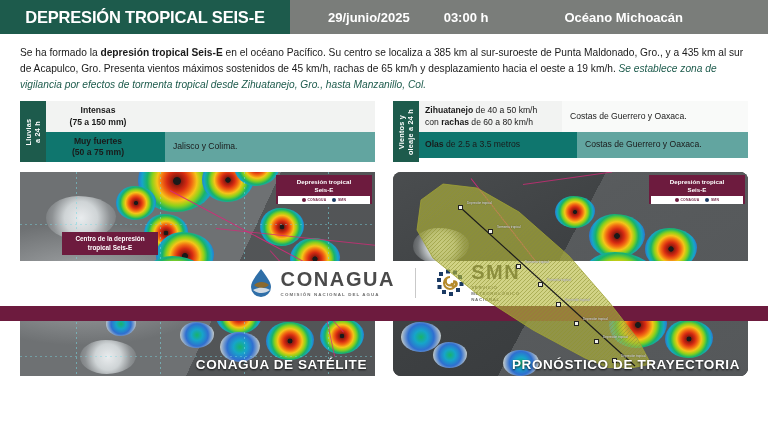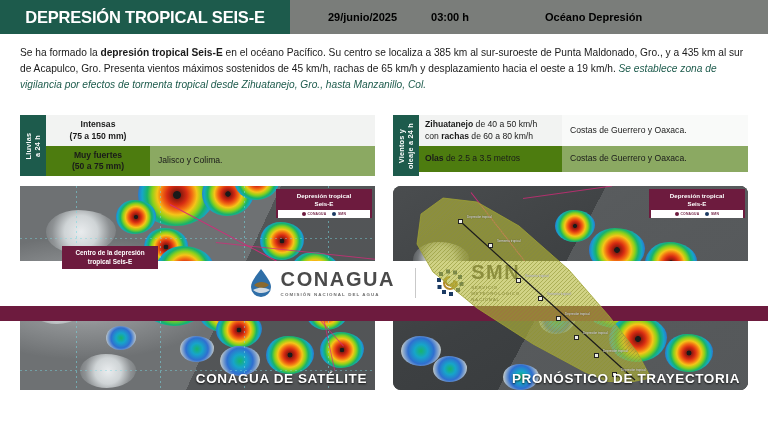--- a/index.html
+++ b/index.html
@@ -33,24 +33,24 @@
     align-items: center;
     justify-content: center;
     font-size: 16.5px;
     font-weight: bold;
     letter-spacing: -0.2px;
     white-space: nowrap;
   }
   .header-meta-box {
     flex: 1;
     background: #7a7d7a;
-    color: #000000;
+    color: #ffffff;
     display: flex;
     align-items: center;
-    font-size: 11px;
+    font-size: 13px;
     font-weight: bold;
     padding-left: 38px;
     gap: 34px;
   }
   .header-meta-box .ocean { margin-left: 42px; }
 
   
   .intro {
     padding: 11px 20px 0 20px;
     font-size: 10.2px;
@@ -60,21 +60,21 @@
   }
   .intro b { font-weight: bold; }
   .intro .watch {
     font-style: italic;
     color: #1d5b4c;
   }
 
   
   .tables {
     display: flex;
-    margin-top: 23px;
+    margin-top: 9px;
     padding: 0 20px;
     gap: 18px;
   }
   .tbl {
     display: flex;
     flex: 1;
   }
   .tbl.left { flex: 0 0 355px; }
   .tbl.right { flex: 1; }
 
@@ -95,21 +95,21 @@
     white-space: nowrap;
     text-align: center;
     line-height: 1.25;
   }
   .tbl-rows { flex: 1; display: flex; flex-direction: column; }
   .trow {
     display: flex;
     min-height: 26px;
   }
   .trow.r0 { background: #f2f3f2; }
-  .trow.r1 { background: #4d7c0f; }
+  .trow.r1 { background: #0f766e; gap: 15px; }
 
   .tcell-key {
     font-size: 8.6px;
     color: #1a1a1a;
     padding: 4px 6px;
     display: flex;
     flex-direction: column;
     justify-content: center;
     line-height: 1.3;
   }
@@ -354,21 +354,21 @@
 </head>
 <body>
 
 <div class="sheet">
 
   <div class="header">
     <div class="header-title-box">DEPRESIÓN TROPICAL SEIS-E</div>
     <div class="header-meta-box">
       <span>29/junio/2025</span>
       <span>03:00 h</span>
-      <span class="ocean">Océano Depresión</span>
+      <span class="ocean">Océano Michoacán</span>
     </div>
   </div>
 
   <div class="intro">
     <span>Se ha formado la </span><b>depresión tropical Seis-E</b><span> en el océano Pacífico. Su centro se localiza a 385 km al sur-suroeste de Punta Maldonado, Gro., y a 435 km al sur de Acapulco, Gro. Presenta vientos máximos sostenidos de 45 km/h, rachas de 65 km/h y desplazamiento hacia el oeste a 19 km/h. </span><span class="watch">Se establece zona de vigilancia por efectos de tormenta tropical desde Zihuatanejo, Gro., hasta Manzanillo, Col.</span>
   </div>
 
   <div class="tables">
 
     <div class="tbl left">

